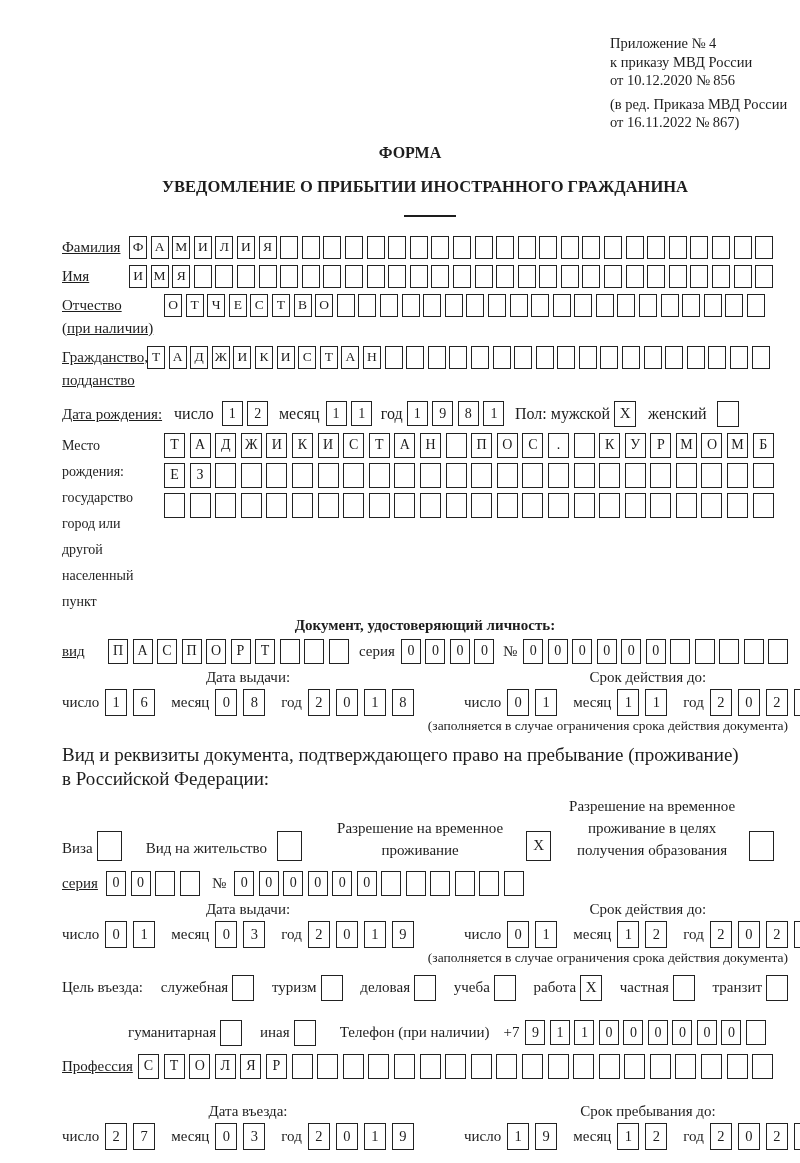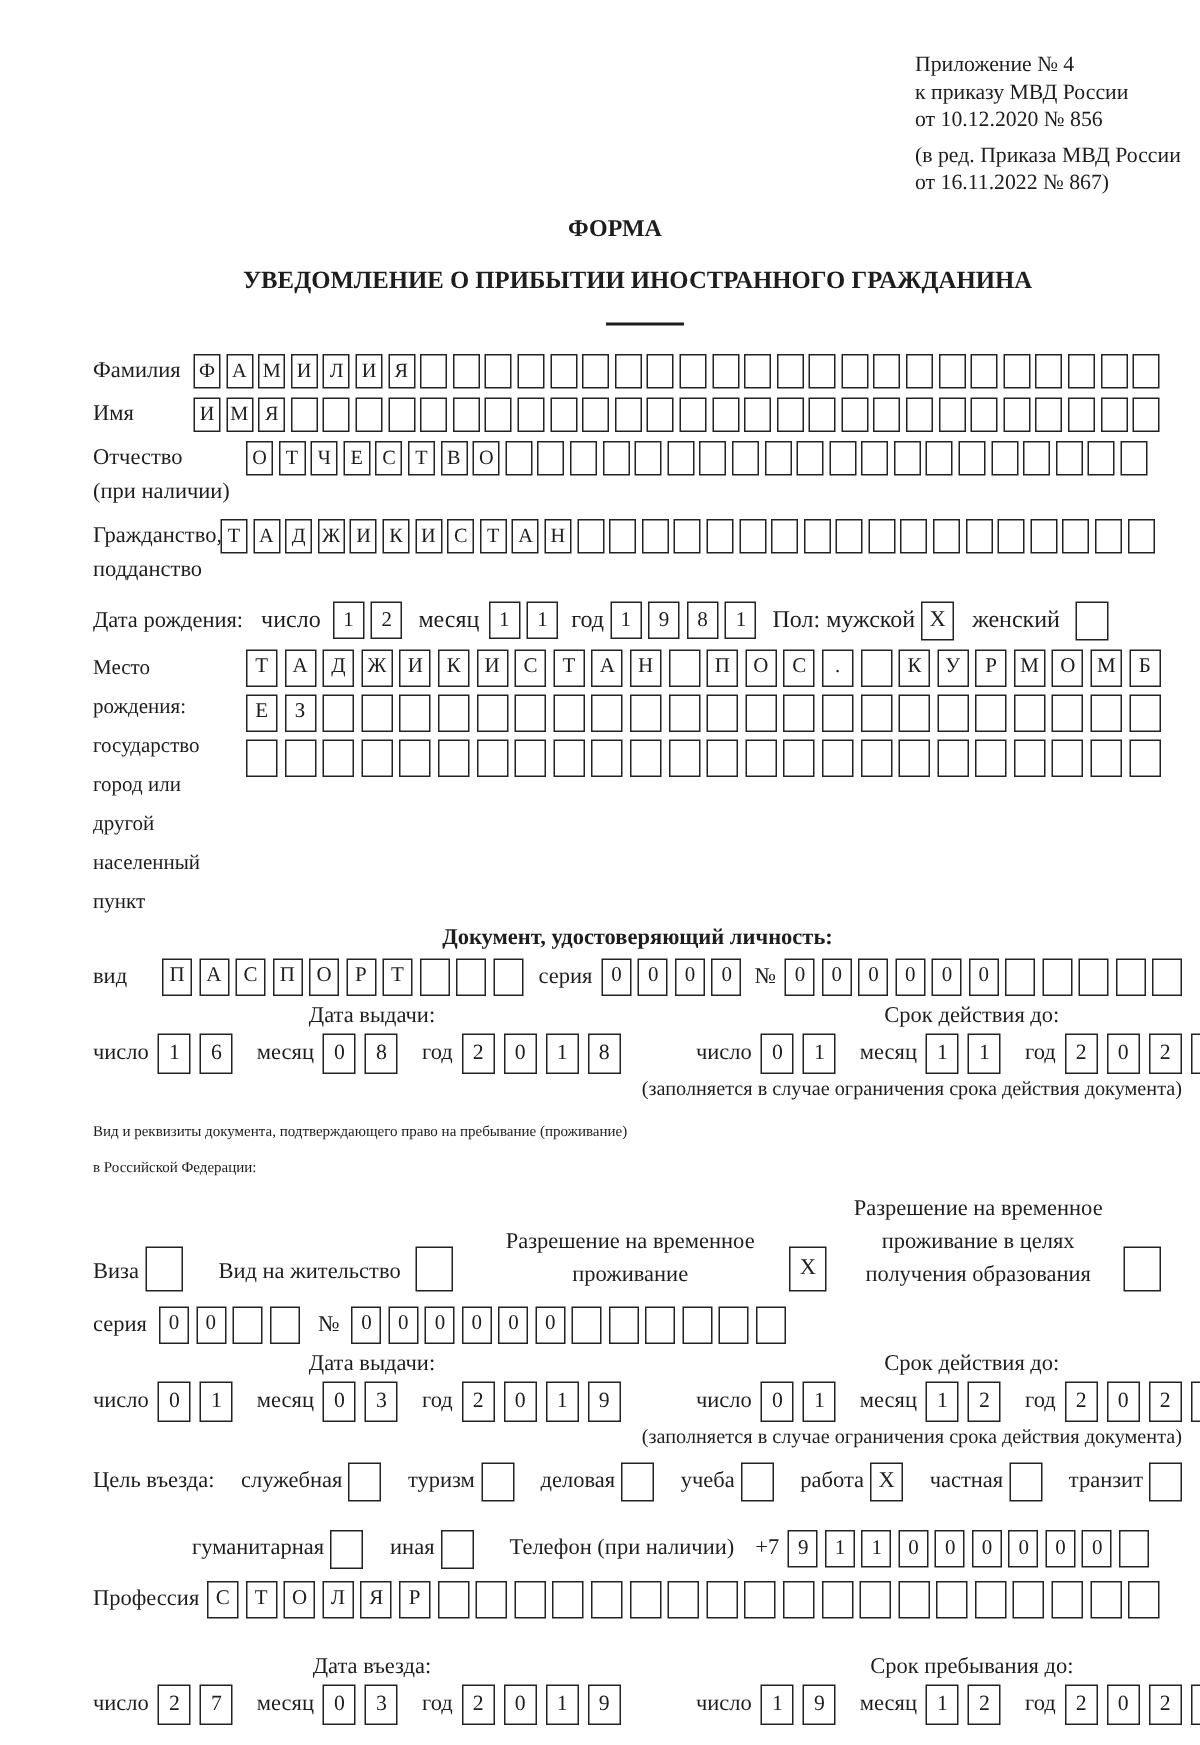--- a/index.html
+++ b/index.html
@@ -12,21 +12,21 @@
   .forma{text-align:center;padding-right:30px;font-weight:bold;font-size:16px;margin-top:12px;}
 
   .title{text-align:center;font-weight:bold;font-size:16.5px;line-height:25px;margin-top:12px;}
   .uline{display:inline-block;width:52px;border-bottom:2px solid #1d1d1d;margin-left:10px;}
 
   .sec1{font-weight:bold;font-size:15.3px;margin-top:16px;}
 
   
   .frow{display:flex;align-items:center;margin-top:6px;}
   .frow.top{align-items:flex-start;}
-  .flabel{font-size:15px;flex-shrink:0;line-height:22px;}
+  .flabel{font-size:15px;flex-shrink:0;line-height:22px;text-decoration:underline;}
   .w67{width:67px;} .w102{width:102px;} .w85{width:85px;}
   .lbl2{line-height:23px;}
 
   .cells{display:flex;flex-wrap:nowrap;}
   .cell{box-sizing:border-box;flex-shrink:0;border:1.5px solid #222;display:flex;
         align-items:center;justify-content:center;background:#fff;}
   .sm .cell{width:18px;height:23px;margin-right:3.6px;font-size:13.5px;}
   .md .cell{width:21px;height:25px;margin-right:4.6px;font-size:14px;}
   .x24 .cell{width:20px;height:25px;margin-right:4.5px;font-size:14px;}
   .xl .cell{width:22px;height:27px;margin-right:6px;font-size:14.5px;}
@@ -46,21 +46,21 @@
 
   .dpair{display:flex;margin-top:5px;font-size:15px;}
   .dg-left{width:372px;flex-shrink:0;}
   .dg-right{margin-left:30px;}
   .dheading{text-align:center;font-size:15px;}
   .dline{display:flex;align-items:center;margin-top:3px;}
   .dlbl{margin-right:6px;}
   .dline .cells{margin-right:10px;}
   .note-right{font-size:13.5px;text-align:right;margin-top:2px;}
 
-  .intro{font-size:10px;margin-top:9px;line-height:24px;}
+  .intro{font-size:19px;margin-top:9px;line-height:24px;}
 
   .opt-row{display:flex;align-items:flex-end;margin-top:4px;font-size:15px;}
   .opt-txt{line-height:26px;}
   .wrap200{width:200px;text-align:center;line-height:22px;}
   .wrap182{width:182px;text-align:center;line-height:22px;}
 
   .purpose1{display:flex;align-items:center;justify-content:space-between;margin-top:9px;font-size:15px;}
   .pp{display:inline-flex;align-items:center;}
   .pp .cbox{margin-left:4px;}
   .purpose2{display:flex;align-items:center;margin-top:19px;font-size:15px;padding-left:66px;}

